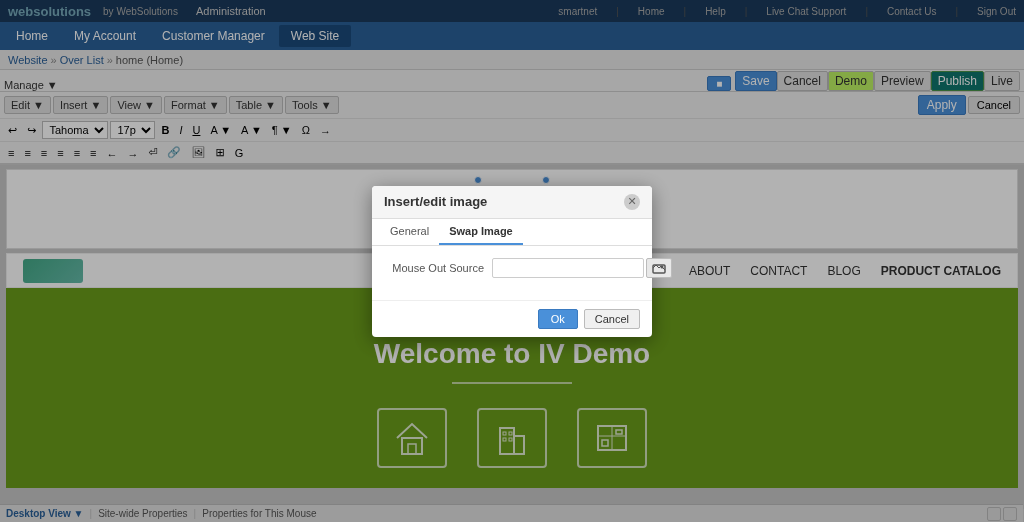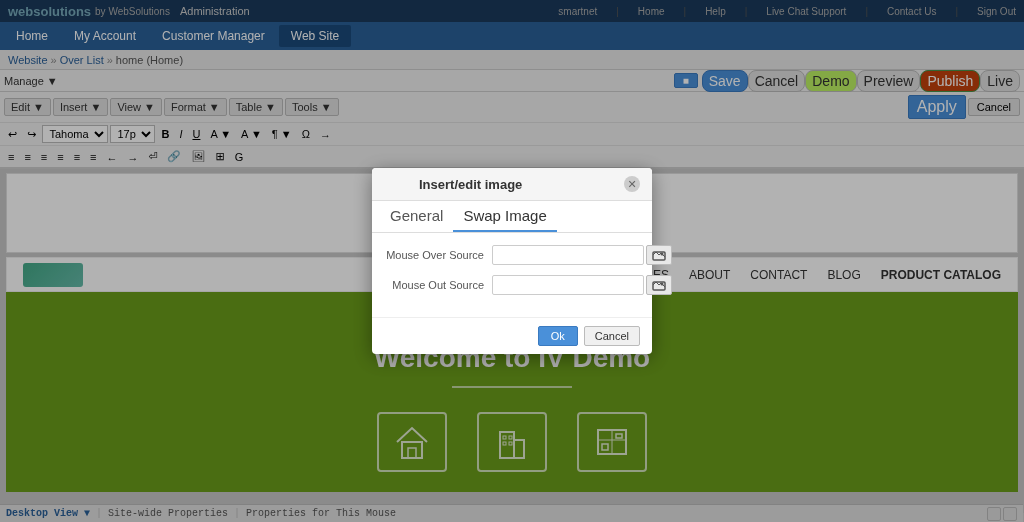--- a/index.html
+++ b/index.html
@@ -9,21 +9,21 @@
     .top-bar {
       background: #1a3a5c;
       height: 22px;
       display: flex;
       align-items: center;
       justify-content: space-between;
       padding: 0 8px;
       color: #ccc;
       font-size: 11px;
     }
-    .top-bar-left { display: flex; align-items: center; gap: 4px; }
+    .top-bar-left { display: flex; align-items: center; gap: 12px; }
     .logo-text { color: #7ab; font-weight: bold; font-size: 13px; }
     .logo-sub { color: #aaa; font-size: 10px; }
     .admin-label { color: #ccc; font-size: 11px; margin-left: 6px; }
     .top-bar-right { display: flex; gap: 19px; font-size: 10px; }
     .top-bar-right a { color: #aaa; text-decoration: none; }
     .top-bar-sep { color: #555; }
 
     
     .nav-bar {
       background: #2a6099;
@@ -65,21 +65,21 @@
     .toolbar-btn {
       background: #e0e0e0;
       border: 1px solid #bbb;
       border-radius: 2px;
       padding: 2px 6px;
       font-size: 11px;
       cursor: pointer;
       color: #333;
     }
     .toolbar-spacer { flex: 1; }
-    .toolbar-apply { background: #4a90d9; color: white; border: 1px solid #3a7ac0; padding: 2px 8px; border-radius: 2px; font-size: 16px; cursor: pointer; }
+    .toolbar-apply { background: #4a90d9; color: white; border: 1px solid #3a7ac0; padding: 2px 8px; border-radius: 2px; font-size: 12px; cursor: pointer; }
     .toolbar-cancel-btn { background: #e0e0e0; border: 1px solid #bbb; padding: 2px 8px; border-radius: 2px; font-size: 11px; cursor: pointer; }
 
     .toolbar-row2 {
       display: flex;
       align-items: center;
       padding: 2px 4px;
       gap: 2px;
       border-bottom: 1px solid #ddd;
     }
     .font-select {
@@ -100,31 +100,31 @@
     .format-btn.italic { font-style: italic; }
     .format-btn.underline { text-decoration: underline; }
 
     .toolbar-row3 {
       display: flex;
       align-items: center;
       padding: 2px 4px;
       gap: 2px;
     }
     .action-btn {
-      font-size: 14px;
+      font-size: 12px;
       padding: 2px 6px;
       border: 1px solid #bbb;
-      border-radius: 8px;
+      border-radius: 2px;
       cursor: pointer;
     }
     .btn-save { background: #4a90d9; color: white; border-color: #3a7ac0; }
     .btn-cancel2 { background: #e0e0e0; color: #333; }
     .btn-demo { background: #bef264; color: #333; }
     .btn-preview { background: #e0e0e0; color: #333; }
-    .btn-publish { background: #c2410c; color: white; border-color: #4a924a; }
+    .btn-publish { background: #0f766e; color: white; border-color: #4a924a; }
     .btn-live { background: #e0e0e0; color: #333; }
 
     
     .content-area {
       background: #c8c8c8;
       position: relative;
     }
 
     
     .site-nav {
@@ -217,49 +217,49 @@
     }
     .modal-header {
       background: #f5f5f5;
       border-bottom: 1px solid #ddd;
       padding: 8px 12px;
       display: flex;
       align-items: center;
       justify-content: space-between;
       border-radius: 4px 4px 0 0;
     }
-    .modal-title { font-size: 13px; font-weight: bold; color: #333; margin-left: 35px; }
+    .modal-title { font-size: 13px; font-weight: bold; color: #333; }
     .modal-close {
       width: 16px;
       height: 16px;
       background: #ccc;
       border-radius: 50%;
       display: flex;
       align-items: center;
       justify-content: center;
       cursor: pointer;
       font-size: 11px;
       color: #666;
     }
     .modal-tabs {
       display: flex;
       border-bottom: 1px solid #ddd;
       padding: 0 8px;
     }
     .modal-tab {
       padding: 6px 10px;
-      font-size: 15px;
+      font-size: 11px;
       cursor: pointer;
       color: #555;
       border-bottom: 2px solid transparent;
     }
     .modal-tab.active {
       color: #333;
       border-bottom-color: #4a90d9;
-      font-weight: normal;
+      font-weight: bold;
     }
     .modal-body { padding: 12px; }
     .form-row {
       display: flex;
       align-items: center;
       margin-bottom: 10px;
       gap: 8px;
     }
     .form-label {
       width: 100px;
@@ -325,21 +325,20 @@
       display: flex;
       align-items: center;
       padding: 0 6px;
       gap: 6px;
       font-size: 10px;
       color: #555;
       position: absolute;
       bottom: 0;
       left: 0;
       right: 1px;
-      font-family: Liberation Mono, monospace;
     }
     .bottom-item { cursor: pointer; }
     .bottom-item.active { color: #2a6099; font-weight: bold; }
     .bottom-sep { color: #bbb; }
     .manage-label { margin-right: 8px; }
 
     
     .page-wrapper { position: relative; width: 1024px; height: 522px; overflow: hidden; }
 
     
@@ -381,21 +380,21 @@
   </div>
 
   <div class="breadcrumb-bar">
     <a>Website</a>
     <span class="breadcrumb-sep">»</span>
     <a>Over List</a>
     <span class="breadcrumb-sep">»</span>
     <span>home (Home)</span>
   </div>
 
-  <div style="display:flex; align-items:center; background:#f0f0f0; border-bottom:1px solid #ccc; height:22px; padding: 0 4px; position:relative;">
+  <div style="display:flex; align-items:flex-end; background:#f0f0f0; border-bottom:1px solid #ccc; height:22px; padding: 0 4px; position:relative;">
     <div class="manage-label" style="font-size:11px; color:#333; cursor:pointer;">Manage ▼</div>
     <div style="flex:1;"></div>
 
     <button class="action-btn" style="background:#4a90d9; color:white; border:1px solid #3a7ac0; margin-right:4px; font-size:10px; padding:1px 8px; border-radius:2px; cursor:pointer;">■</button>
     <button class="action-btn btn-save">Save</button>
     <button class="action-btn btn-cancel2">Cancel</button>
     <button class="action-btn btn-demo">Demo</button>
     <button class="action-btn btn-preview">Preview</button>
     <button class="action-btn btn-publish">Publish</button>
     <button class="action-btn btn-live">Live</button>
@@ -528,33 +527,20 @@
       <div class="modal-header">
         <span class="modal-title">Insert/edit image</span>
         <div class="modal-close">✕</div>
       </div>
       <div class="modal-tabs">
         <div class="modal-tab">General</div>
         <div class="modal-tab active">Swap Image</div>
       </div>
       <div class="modal-body">
         <div class="form-row">
-          <label class="form-label">Mouse Over Source</label>
-          <div class="form-input-group">
-            <input type="text" class="form-input" value="" style="">
-            <button class="input-btn">
-              <svg width="14" height="12" viewBox="0 0 14 12" fill="none">
-                <rect x="1" y="3" width="12" height="8" rx="1" stroke="#555" stroke-width="1.5" fill="none"></rect>
-                <path d="M1 6l3-3 3 3 2-2 4 4" stroke="#555" stroke-width="1" fill="none"></path>
-                <circle cx="10" cy="5" r="1.5" fill="#555"></circle>
-              </svg>
-            </button>
-          </div>
-        </div>
-        <div class="form-row">
           <label class="form-label">Mouse Out Source</label>
           <div class="form-input-group">
             <input type="text" class="form-input" value="" style="">
             <button class="input-btn">
               <svg width="14" height="12" viewBox="0 0 14 12" fill="none">
                 <rect x="1" y="3" width="12" height="8" rx="1" stroke="#555" stroke-width="1.5" fill="none"></rect>
                 <path d="M1 6l3-3 3 3 2-2 4 4" stroke="#555" stroke-width="1" fill="none"></path>
                 <circle cx="10" cy="5" r="1.5" fill="#555"></circle>
               </svg>
             </button>

